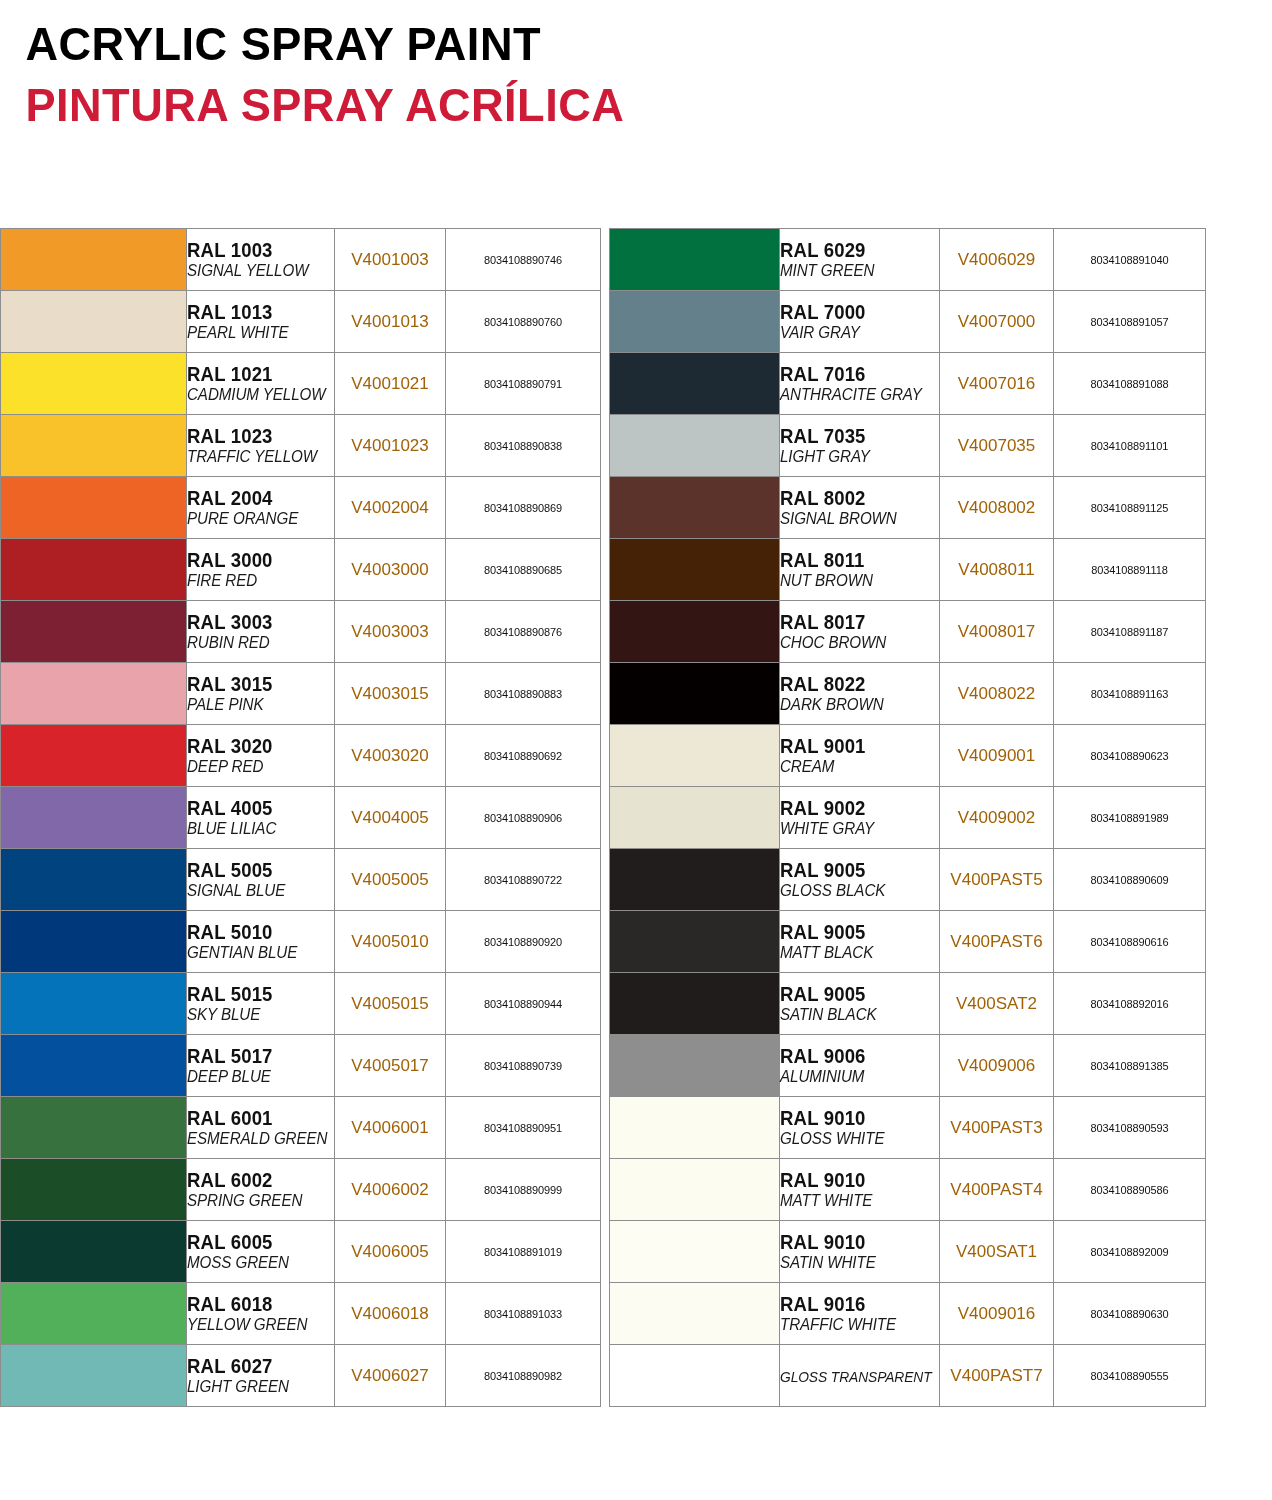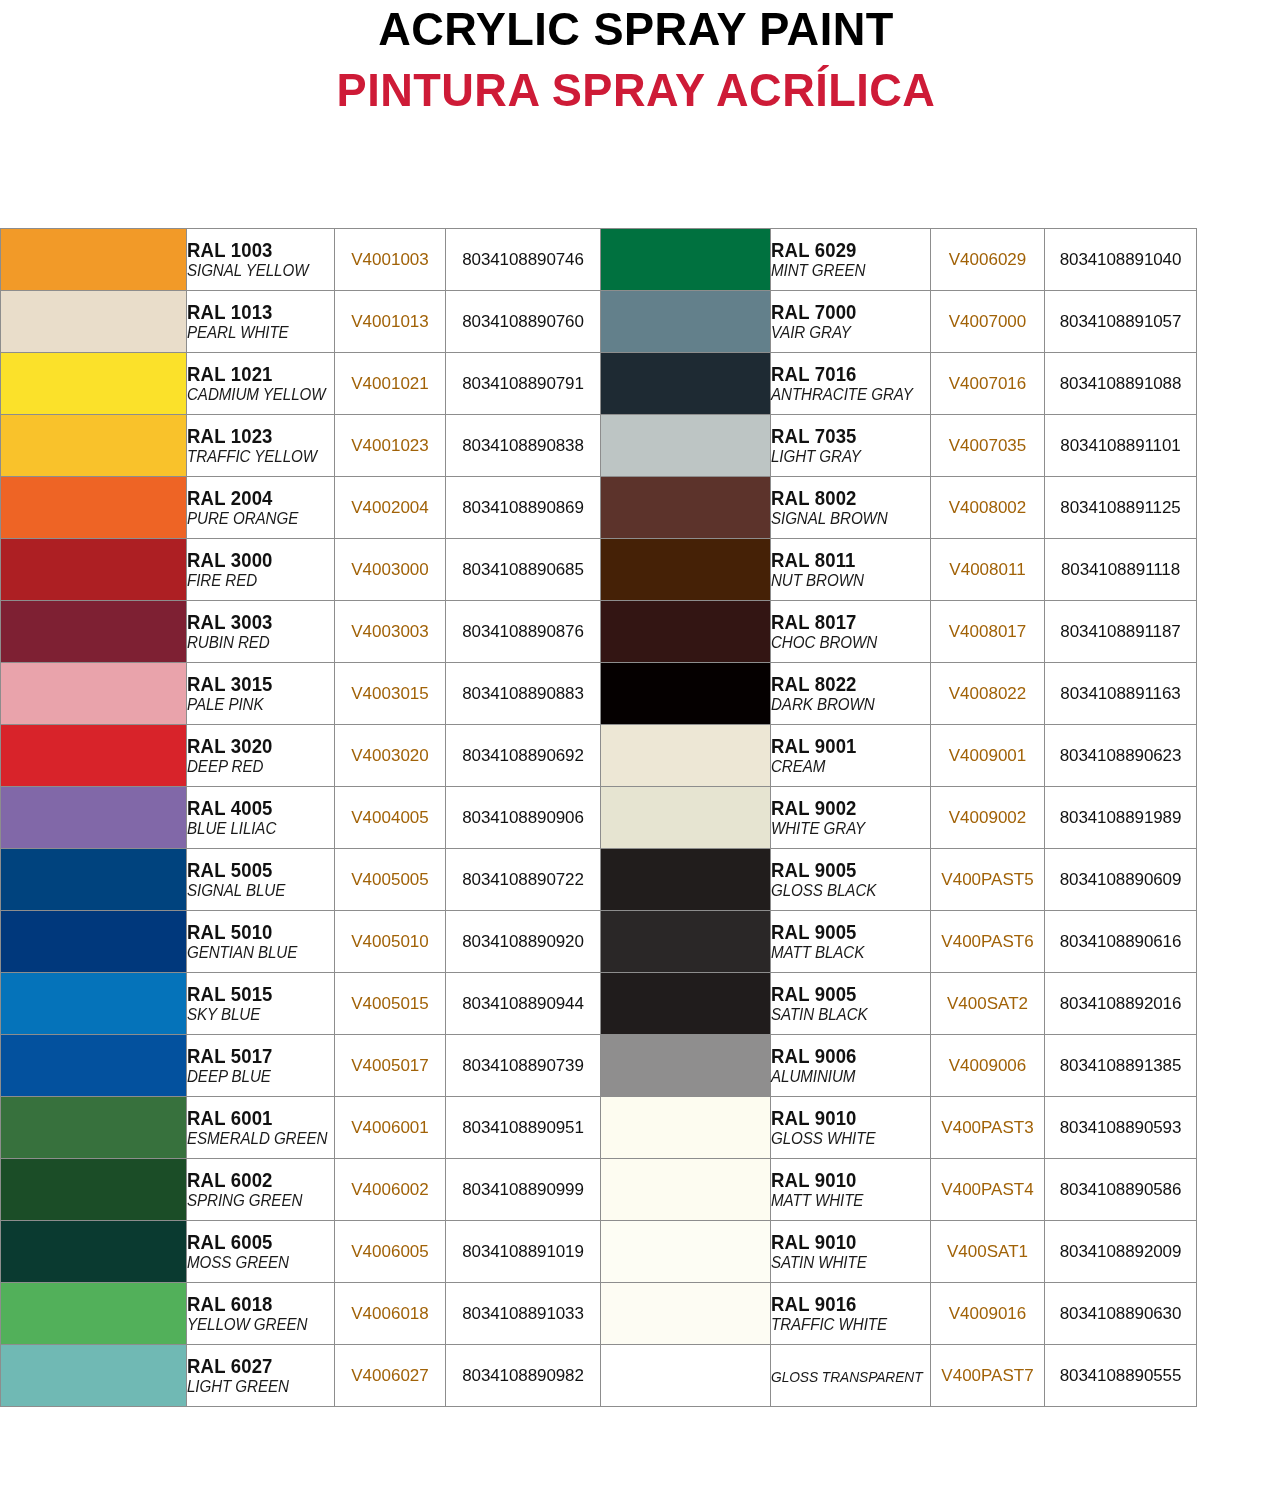--- a/index.html
+++ b/index.html
@@ -17,22 +17,21 @@
   }
   .page {
     position: relative;
     width: 1272px;
     height: 1500px;
     background: #ffffff;
   }
 
   
   .header {
-    padding-top: 1px;
-    text-align: center;
+    padding-top: 16px;
   }
   .title-main {
     font-family: "Liberation Sans", sans-serif;
     font-weight: bold;
     font-size: 47px;
     letter-spacing: 0.5px;
     color: #000000;
     line-height: 56px;
     margin: 0;
     transform: scaleX(0.96);
@@ -55,20 +54,21 @@
     left: 0;
     width: 1052px;
     display: flex;
     justify-content: space-between;
   }
   .col-wrap {
     width: 600px;
   }
   .col-wrap.right {
     width: 596px;
+    margin-left: 9px;
   }
 
   table.chart {
     border-collapse: collapse;
     table-layout: fixed;
     width: 100%;
     border: 1px solid #8d8d8d;
   }
   table.chart td {
     border: 1px solid #8d8d8d;
@@ -135,21 +135,21 @@
     text-align: center;
     font-family: "Liberation Sans", sans-serif;
     font-size: 17px;
     letter-spacing: 0px;
     color: #a16207;
     white-space: nowrap;
   }
   td.barcodecell {
     text-align: center;
     font-family: "Liberation Sans", sans-serif;
-    font-size: 17px;
+    font-size: 11px;
     letter-spacing: -0.1px;
     color: #111111;
     white-space: nowrap;
   }
   .blankname { display: block; height: 1px; }
 </style>
 </head>
 <body>
 
 <div class="page">

